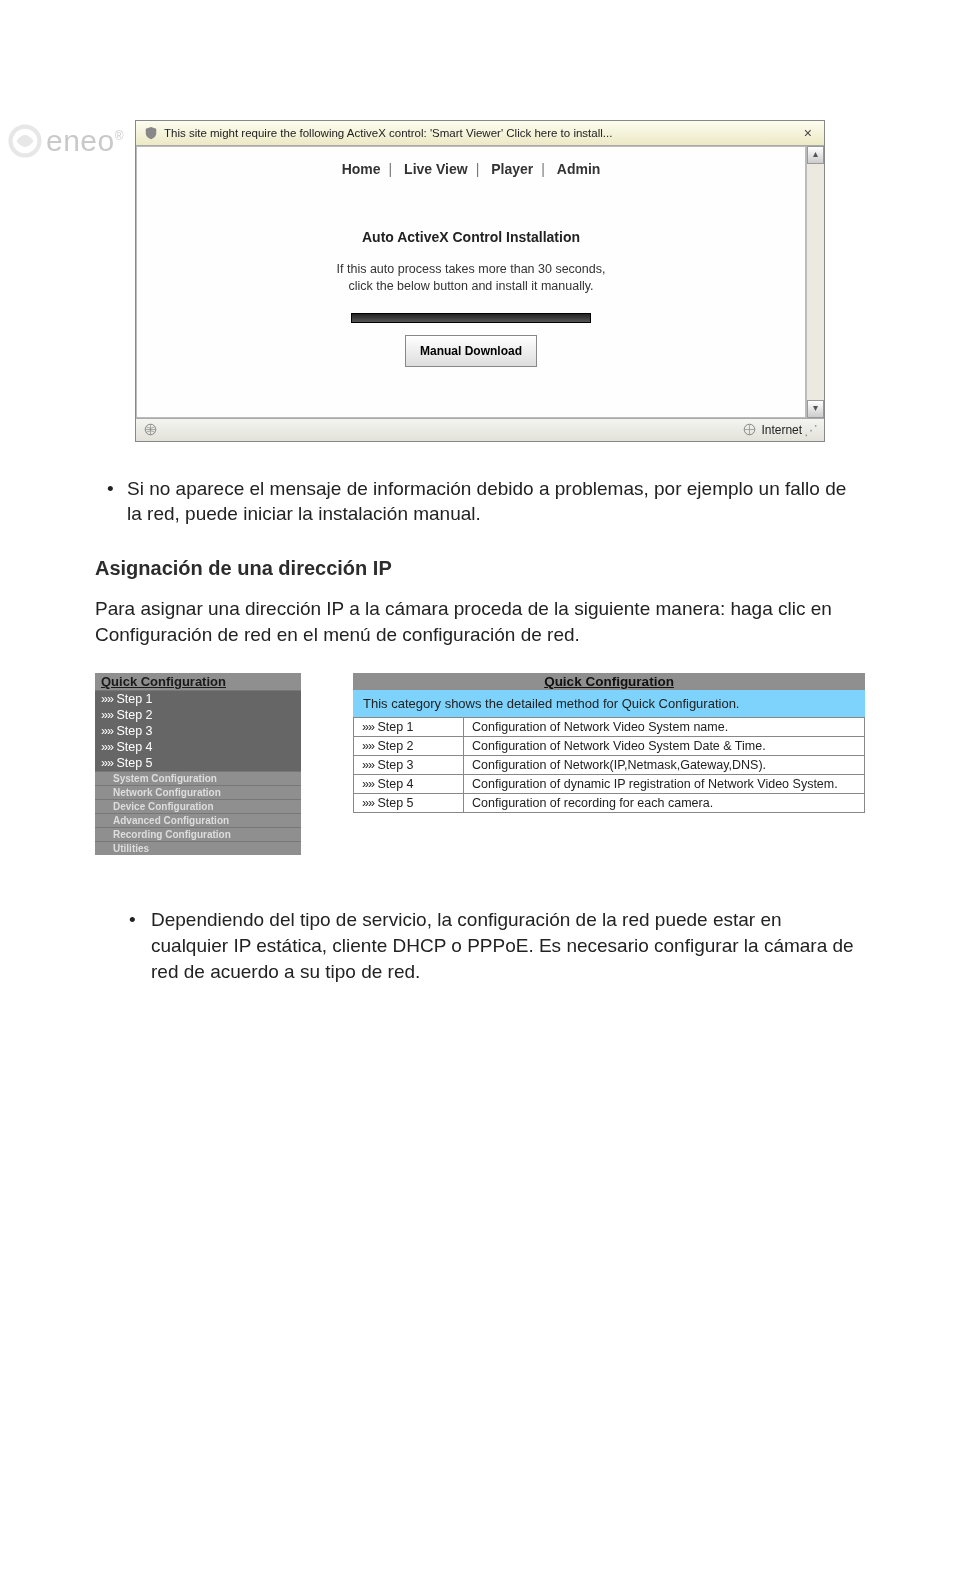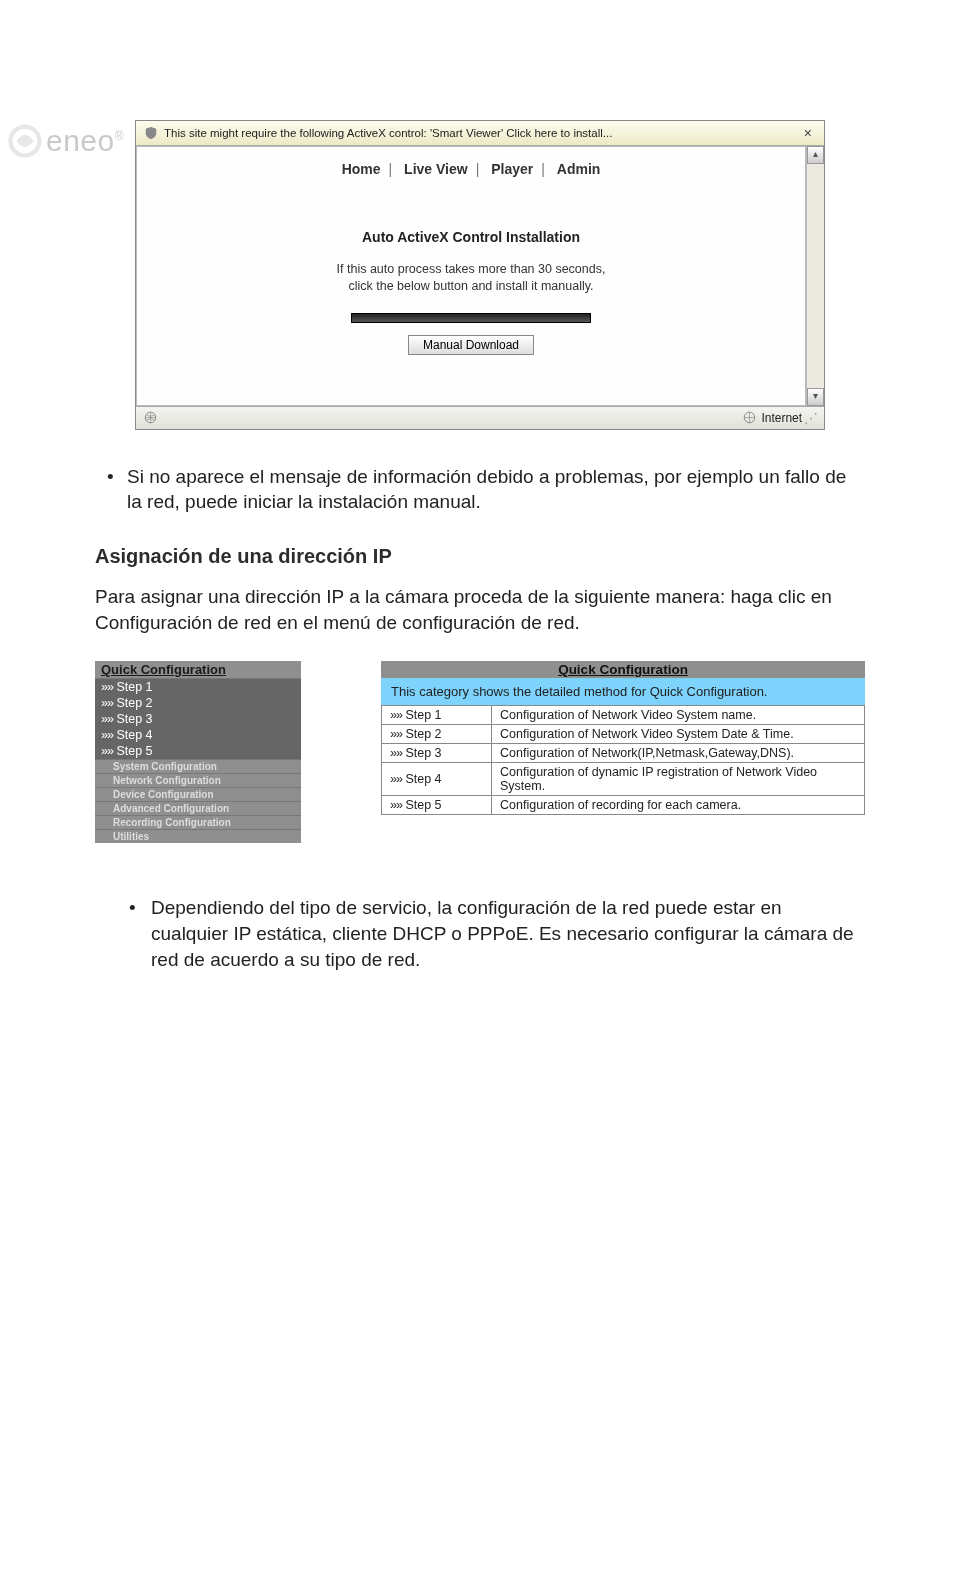--- a/index.html
+++ b/index.html
@@ -22,39 +22,39 @@
   .infobar .close { margin-left: auto; font-family: sans-serif; font-size: 14px; color:#444; padding:0 4px; cursor:default;}
   .shot1 .viewport { display:flex; background:#fff; }
   .shot1 .pane { flex:1; border:1px solid #bbb; margin:0 0 0 0; position:relative; background:#fefefe; }
   .shot1 .menu-row { text-align:center; padding:14px 0; font-size:14px; font-weight:bold; color:#333; }
   .shot1 .menu-row span { padding: 0 4px; }
   .shot1 .sep { color:#777; font-weight:normal;}
   .shot1 .central { text-align:center; padding:38px 0 50px 0; }
   .shot1 .central .title { font-weight:bold; font-size:14px; }
   .shot1 .central .msg { font-size:12.5px; color:#333; margin-top:16px; line-height:1.35;}
   .shot1 .central .bar { width:240px; height:10px; margin:18px auto 12px auto; background:linear-gradient(#222,#555); border:1px solid #000; }
-  .shot1 .central button { font-size:12px; padding:2px 14px; background:linear-gradient(#fff,#ddd); border:1px solid #888; }
+  .shot1 .central button { font-size:12px; padding:8px 14px; background:linear-gradient(#fff,#ddd); border:1px solid #888;font-weight:bold; }
   .shot1 .scroll { width:18px; background:#ece9e0; border-left:1px solid #bbb; display:flex; flex-direction:column; }
   .shot1 .scroll .arrow { height:18px; background:linear-gradient(#fff,#ccc); border:1px solid #999; font-size:10px; text-align:center; line-height:14px; color:#555;}
   .shot1 .scroll .track { flex:1; }
   .shot1 .statusbar { display:flex; align-items:center; background:linear-gradient(#f4f4f0,#e2e2da); border-top:1px solid #aaa; font-size:12px; padding:3px 8px; }
   .shot1 .statusbar .grip { margin-left:auto; color:#999; font-size:14px; letter-spacing:-2px;}
   .shot1 .statusbar .globe { width:13px; height:13px; margin-right:5px; opacity:.7;}
   .shot1 .statusbar .spacer { flex:1;}
 
   
   ul.bul { list-style: none; margin: 34px 0 0 0; padding: 0 10px 0 32px; }
   ul.bul li { position:relative; font-size:19px; line-height:1.35; color:#222; margin-bottom:4px; padding-left:0; }
   ul.bul li::before { content:"•"; position:absolute; left:-20px; top:0; font-size:19px;}
 
   h3.sect { font-size:20px; font-weight:bold; color:#2c2c2c; margin:30px 0 16px 0;}
   p.para { font-size:19px; line-height:1.35; color:#222; }
 
   
-  .shot2-row { display:flex; gap:80px; margin-top:26px; align-items:flex-start;}
+  .shot2-row { display:flex; gap:52px; margin-top:26px; align-items:flex-start;}
   .sidepanel { width:206px; }
   .sidepanel .hdr { background:#8f8f8f; color:#1a1a1a; font-weight:bold; font-size:13px; padding:1px 6px; border-bottom:1px solid #777; text-decoration:underline;}
   .sidepanel .step { background:#666; color:#fff; font-size:12.5px; padding:1px 6px; }
   .sidepanel .step .arr { letter-spacing:-1px;}
   .sidepanel .sec { background:#8f8f8f; color:#ddd; font-weight:bold; font-size:10px; padding:1px 18px; border-top:1px solid #777;}
 
   .qc-panel { flex:1; }
   .qc-titlebar { background:#8f8f8f; color:#111; font-weight:bold; font-size:13.5px; text-align:center; padding:1px 0; text-decoration:underline;}
   .qc-desc { background:#7dd3fc; font-size:13px; font-weight:normal; padding:6px 10px;}
   table.qc { width:100%; border-collapse:collapse; font-size:12.5px;}

